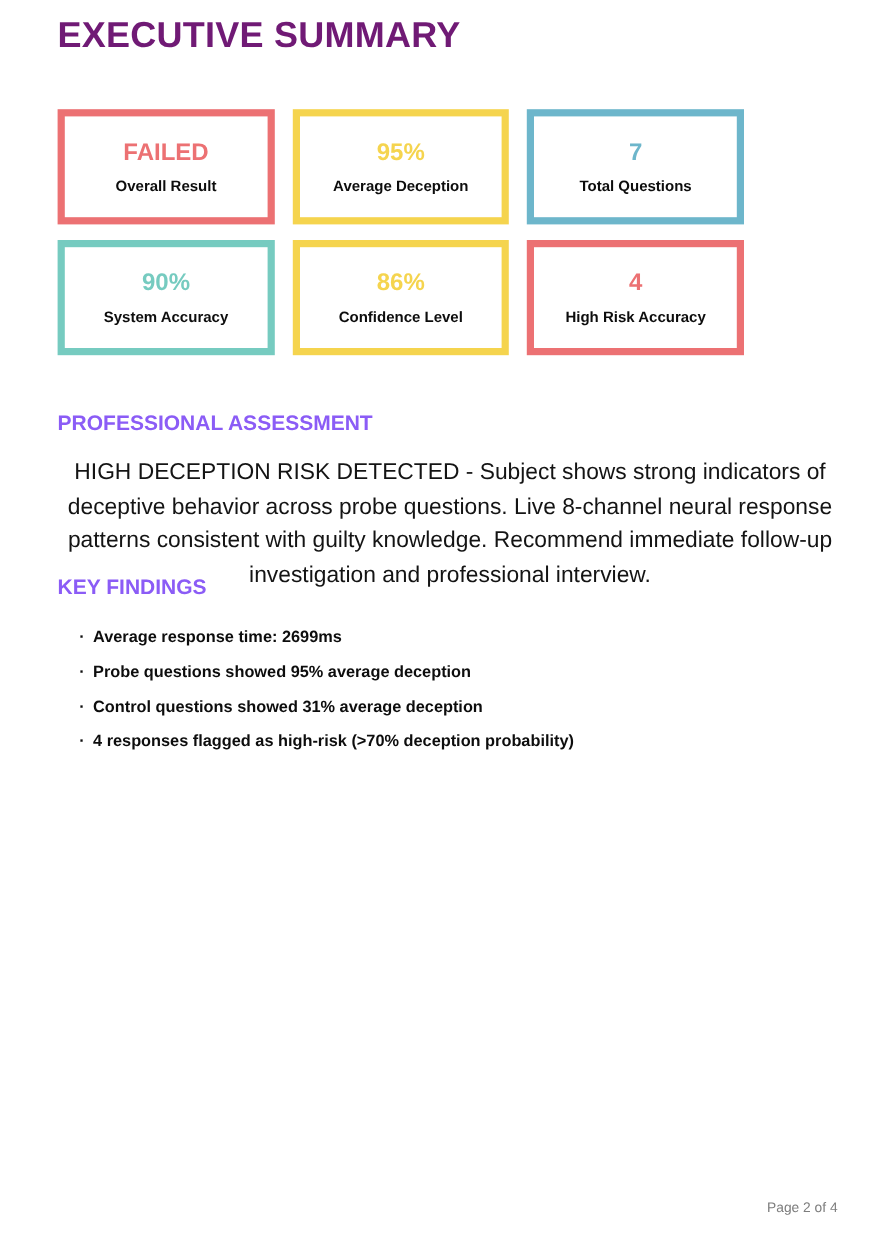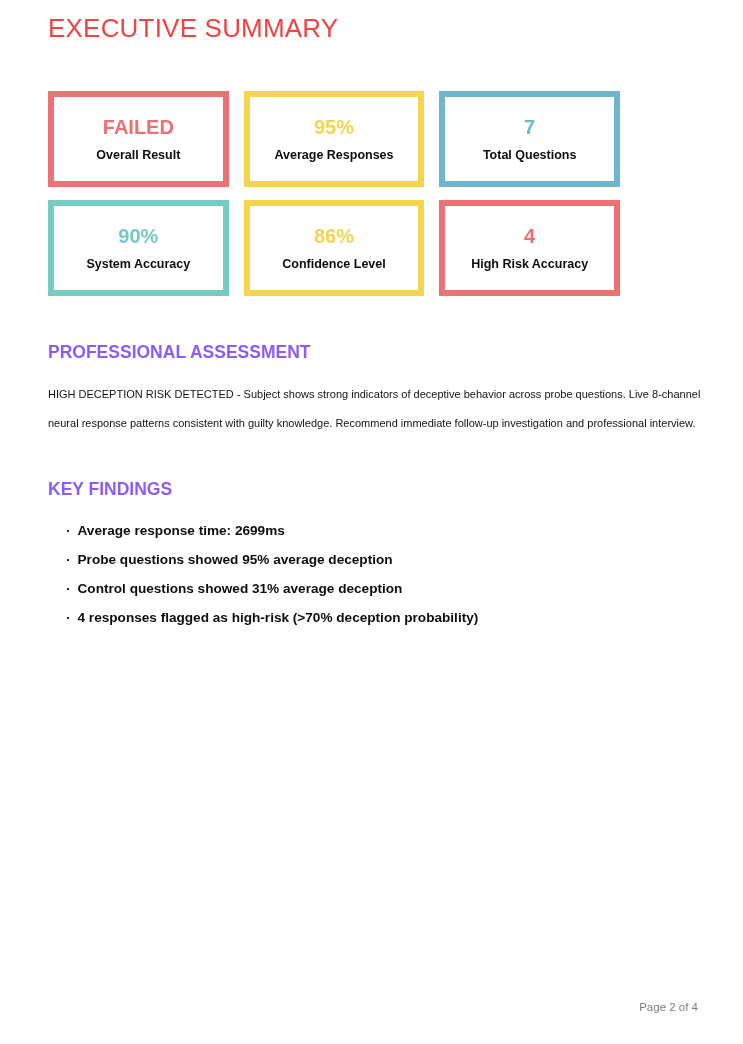--- a/index.html
+++ b/index.html
@@ -10,23 +10,23 @@
     margin: 0 auto;
     background: #ffffff;
     font-family: "Liberation Sans", sans-serif;
     color: #111111;
     overflow: hidden;
   }
   .doc-title {
     position: absolute;
     left: 48px;
     top: 13px;
-    font-size: 26px;
-    font-weight: normal;
-    color: #ef4444;
+    font-size: 30px;
+    font-weight: bold;
+    color: #701a75;
     letter-spacing: 0.2px;
   }
   .cards-grid {
     position: absolute;
     left: 48px;
     top: 91px;
     width: 572px;
     display: grid;
     grid-template-columns: repeat(3, 1fr);
     column-gap: 15px;
@@ -63,23 +63,24 @@
     color: #8b5cf6;
     line-height: 1.2;
   }
   #assessment-heading { top: 342px; }
   #findings-heading  { top: 479px; }
   .assessment-body {
     position: absolute;
     left: 48px;
     top: 380px;
     width: 654px;
-    font-size: 11px;
+    font-size: 19px;
     line-height: 28.5px;
     color: #141414;
+    text-align: center;
   }
   .findings-list {
     position: absolute;
     left: 66px;
     top: 516px;
     margin: 0;
     padding: 0;
     list-style: none;
   }
   .findings-list li {
@@ -112,21 +113,21 @@
 
   <div class="cards-grid">
 
     <div class="stat-card" style="border-color: rgb(236, 113, 115);">
       <div class="stat-value" style="color: rgb(236, 113, 115);">FAILED</div>
       <div class="stat-label">Overall Result</div>
     </div>
 
     <div class="stat-card" style="border-color: rgb(245, 212, 78); text-align: center;">
       <div class="stat-value" style="color: rgb(245, 212, 78);">95%</div>
-      <div class="stat-label">Average Responses</div>
+      <div class="stat-label">Average Deception</div>
     </div>
 
     <div class="stat-card" style="border-color: rgb(109, 182, 203);">
       <div class="stat-value" style="color: rgb(109, 182, 203);">7</div>
       <div class="stat-label">Total Questions</div>
     </div>
 
     <div class="stat-card" style="border-color: rgb(118, 203, 192);">
       <div class="stat-value" style="color: rgb(118, 203, 192);">90%</div>
       <div class="stat-label">System Accuracy</div>

